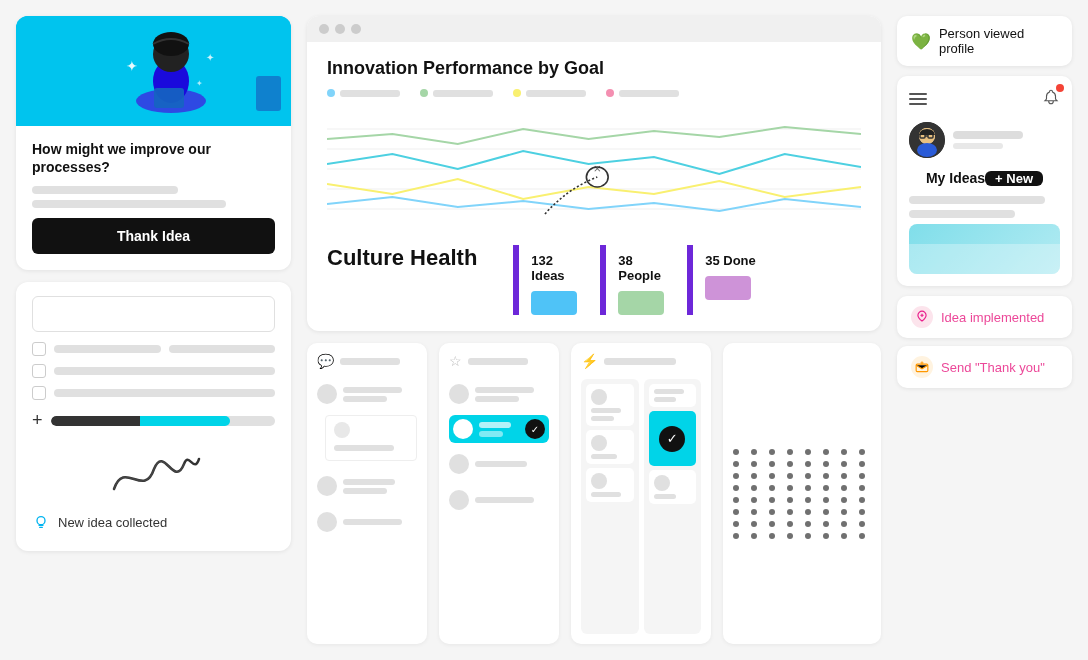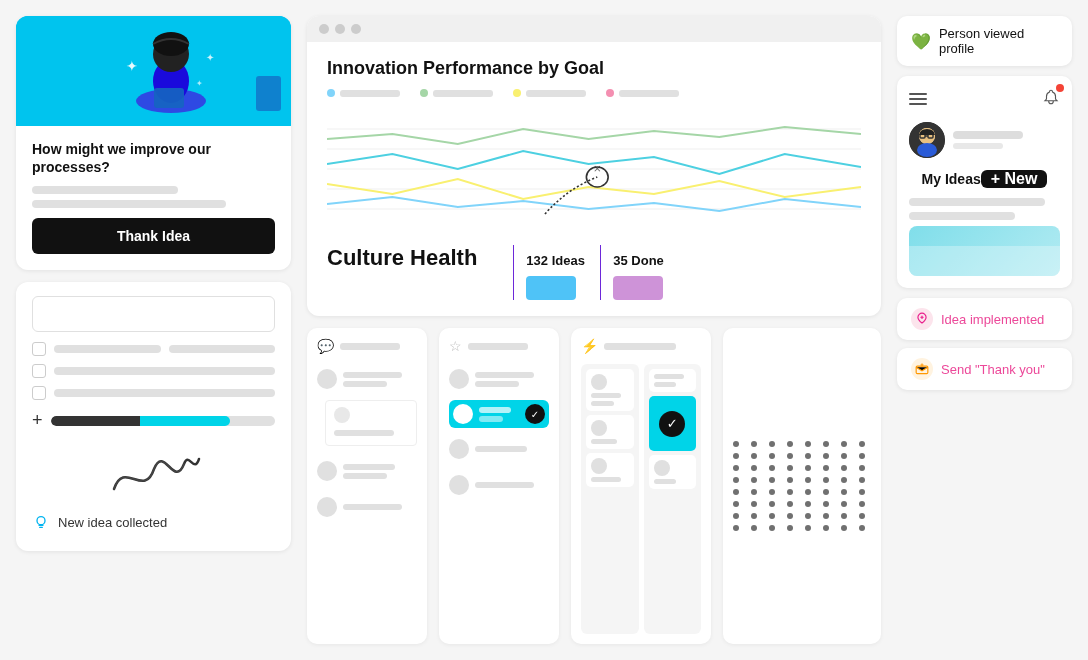--- a/index.html
+++ b/index.html
@@ -265,21 +265,21 @@
 
     .stats-grid {
       display: grid;
       grid-template-columns: repeat(4, 1fr);
       gap: 0;
       flex: 1;
     }
 
     .stat-col {
       padding: 8px 12px 0;
-      border-left: 1px solid #6d28d9;
+      border-left: 6px solid #6d28d9;
     }
 
     .stat-label {
       font-size: 13px;
       font-weight: 700;
       color: #111;
       margin-bottom: 8px;
     }
 
     .stat-bar {
@@ -504,21 +504,21 @@
       font-weight: 700;
       color: #111;
     }
 
     .new-btn {
       background: #111;
       color: #fff;
       border: none;
       border-radius: 6px;
       padding: 0 10px;
-      font-size: 16px;
+      font-size: 13px;
       font-weight: 600;
       cursor: pointer;
     }
 
     .idea-item-bar {
       height: 8px;
       background: #e0e0e0;
       border-radius: 4px;
       margin-bottom: 6px;
     }
@@ -720,20 +720,24 @@
         </div>
 
         <div class="culture-health-section">
           <div style="padding-right:16px">
             <div class="culture-health-label">Culture Health</div>
           </div>
           <div class="stats-grid">
             <div class="stat-col">
               <div class="stat-label">132 Ideas</div>
               <div class="stat-bar blue"></div>
+            </div>
+            <div class="stat-col">
+              <div class="stat-label">38 People</div>
+              <div class="stat-bar green"></div>
             </div>
             <div class="stat-col">
               <div class="stat-label">35 Done</div>
               <div class="stat-bar purple"></div>
             </div>
           </div>
         </div>
       </div>
     </div>
 

